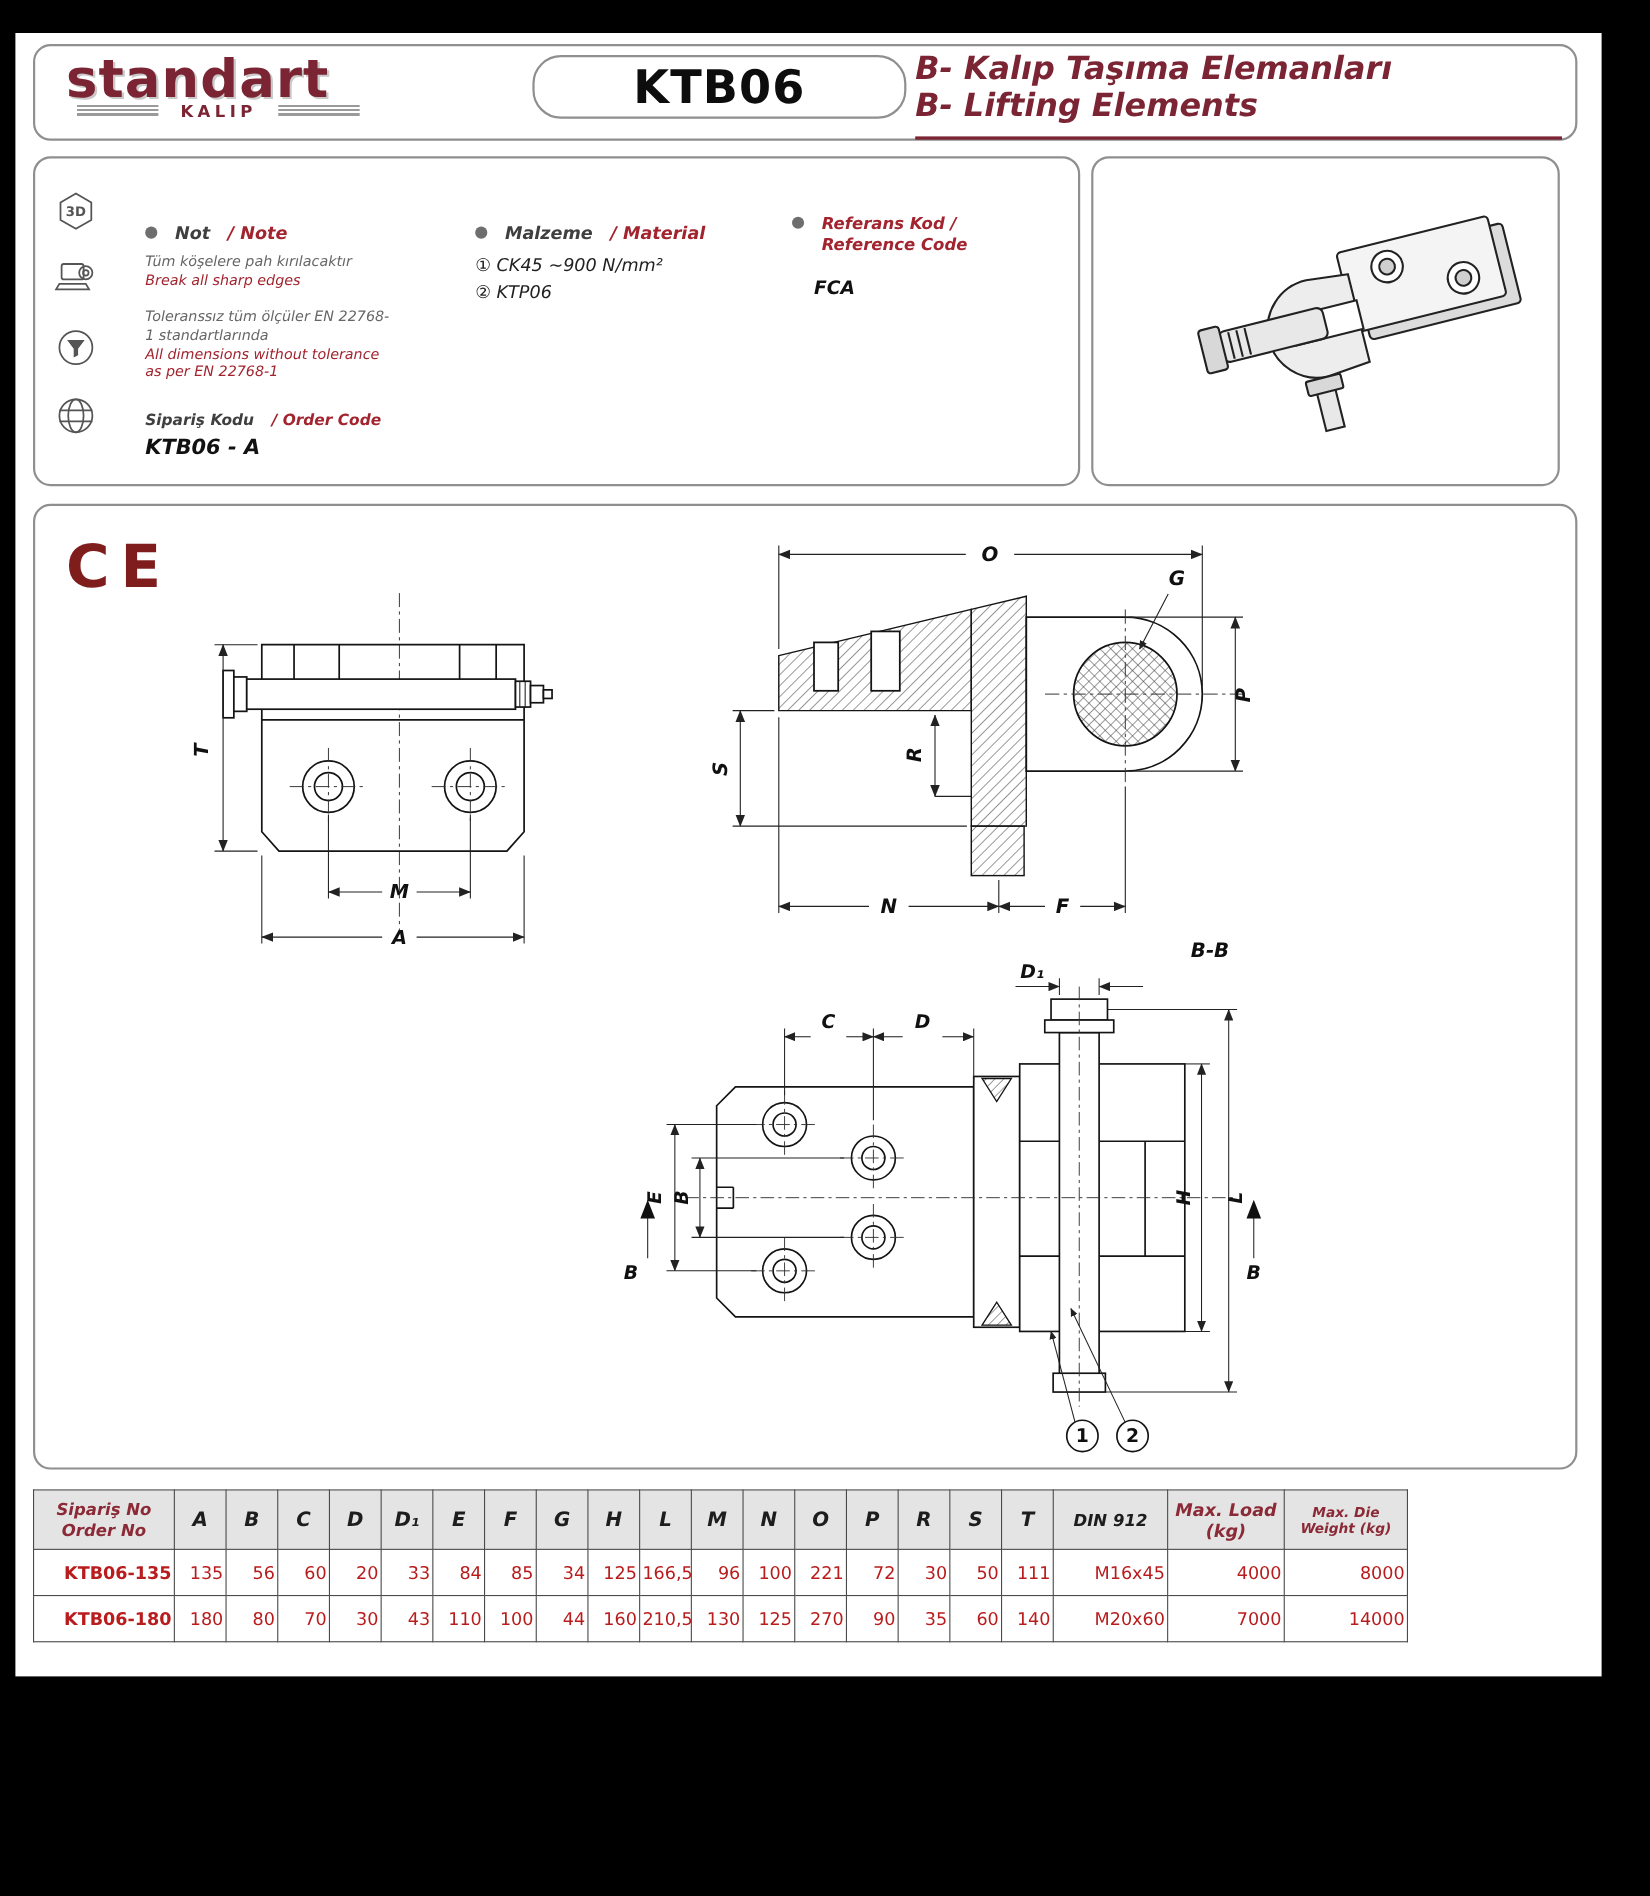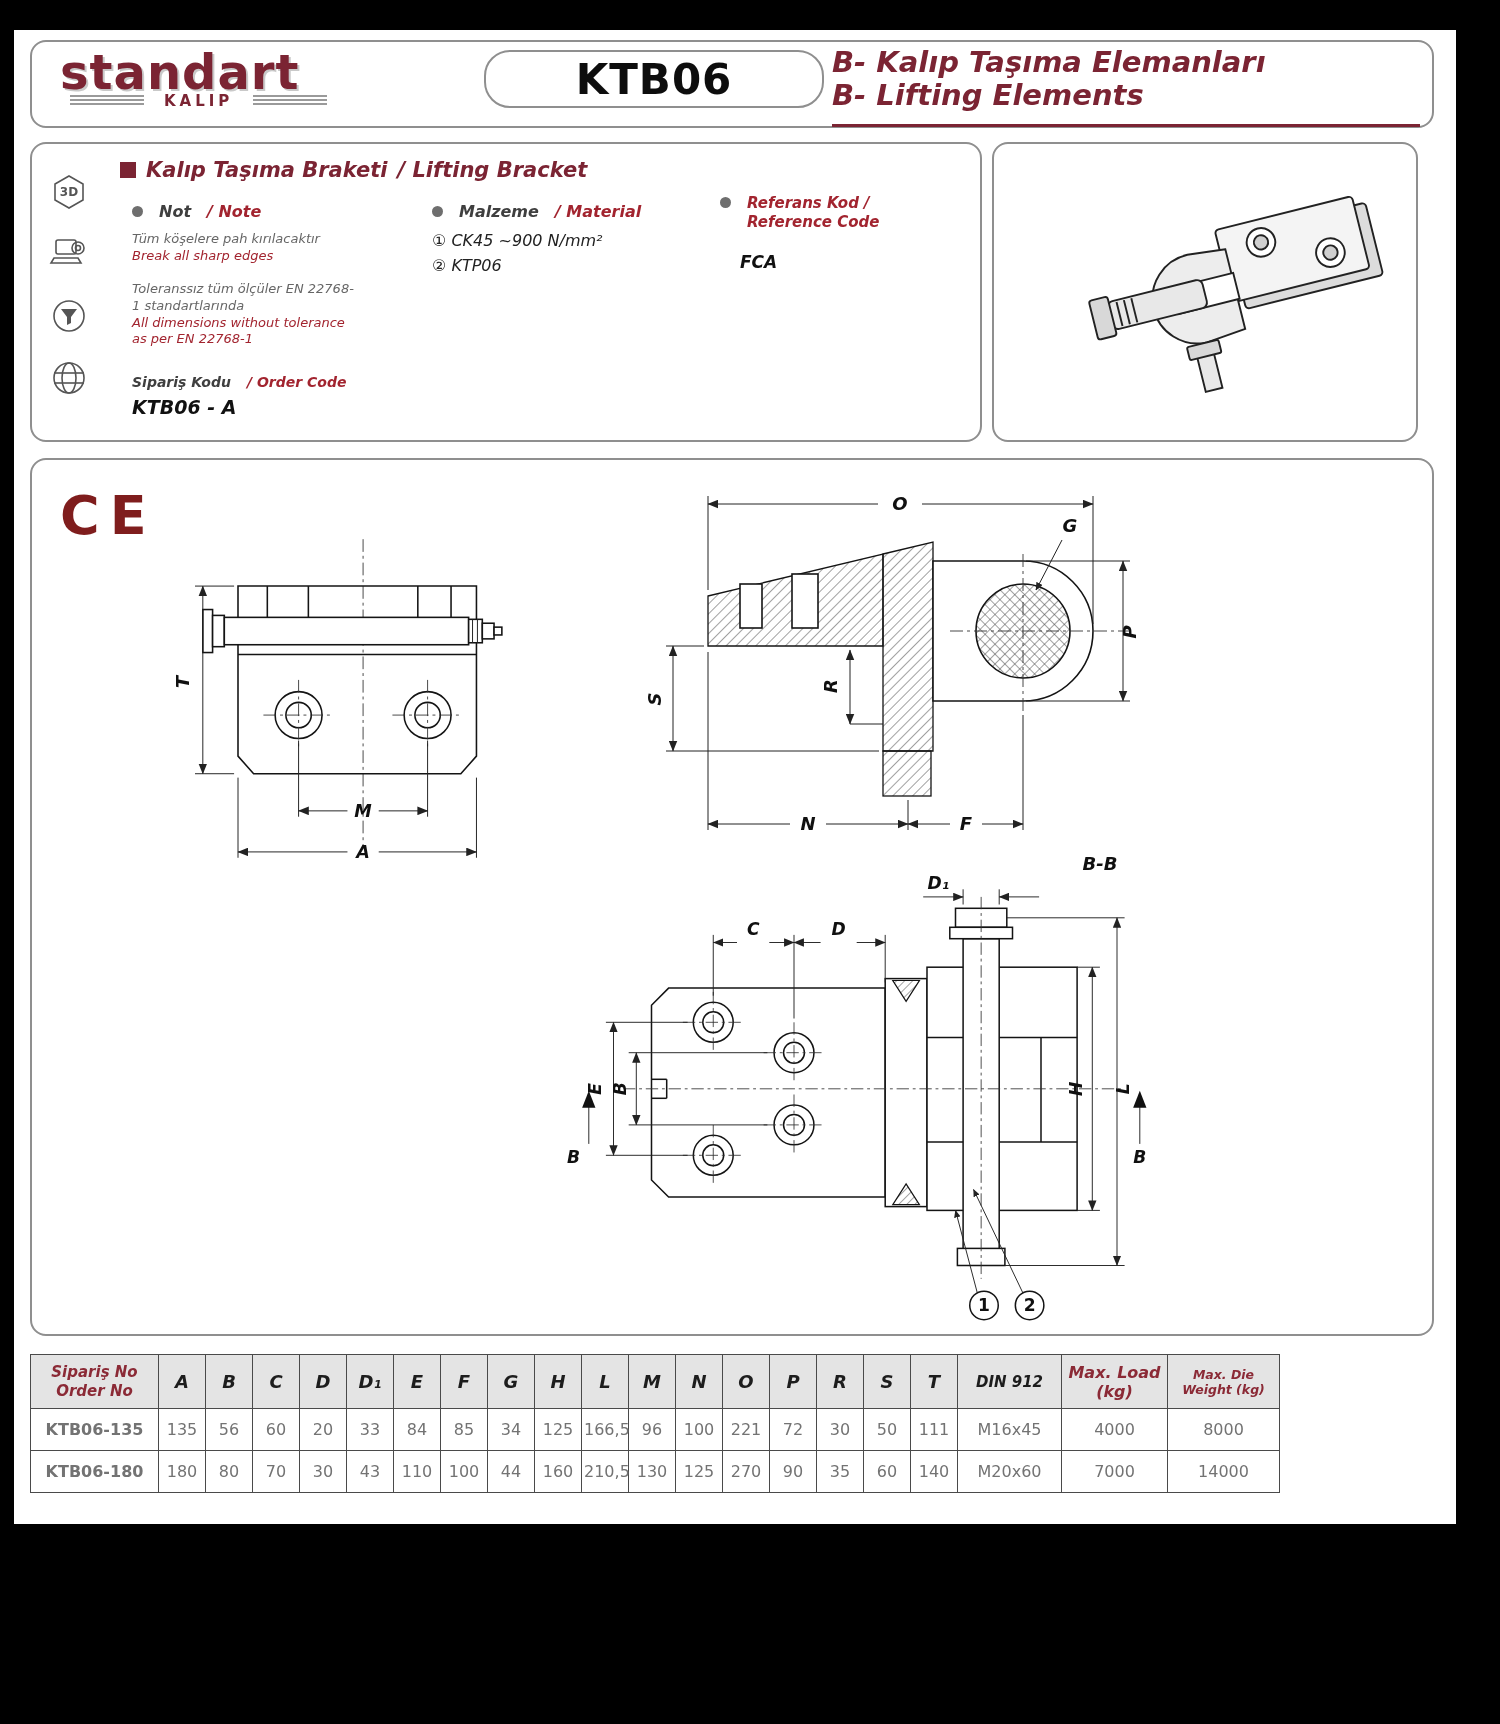--- a/index.html
+++ b/index.html
@@ -54,21 +54,21 @@
   svg .pf{fill:#fff;stroke:#141414;stroke-width:1.6}
   svg .ph{stroke:#141414;stroke-width:1.3}
   svg .d{fill:none;stroke:#222;stroke-width:1}
   svg .cl{fill:none;stroke:#333;stroke-width:0.9;stroke-dasharray:13 4 3 4}
   svg text{font-family:"DejaVu Sans","Liberation Sans",sans-serif;font-style:italic;font-weight:bold;font-size:18px;fill:#101010;text-anchor:middle}
 
   
   .spec-table{position:absolute;left:16px;top:1324px;width:1249px;border-collapse:collapse;table-layout:fixed;}
   .spec-table th,.spec-table td{border:1.5px solid #4a4a4a;text-align:center;vertical-align:middle;background:#fff;padding:0 2px;}
   .spec-table thead th{background:#e4e4e4;height:54px;}
-  .spec-table tbody td{height:42px;font-size:16px;color:#737373;}
+  .spec-table tbody td{height:42px;font-size:16px;color:#b91c1c;text-align:right;}
   .c0{width:128px}
   .col-letter{width:47px;font-size:18px;font-weight:800;font-style:italic;color:#1d1d1d;}
   .col-din{width:104px;font-size:15px;font-weight:800;font-style:italic;color:#1d1d1d;}
   .col-load{width:106px;font-size:16px;font-weight:800;font-style:italic;color:#8b2a36;}
   .col-wt{width:112px;font-size:12.5px;font-weight:800;font-style:italic;color:#8b2a36;}
   .th0-line{font-size:15px;font-weight:800;font-style:italic;color:#8b2a36;line-height:1.25;}
   .td0{font-weight:800;font-size:16px;}
 </style>
 </head>
 <body>
@@ -110,25 +110,20 @@
         <polygon points="12,13 28,13 22,21 22,27 18,29 18,21" fill="#555" stroke="none"></polygon>
       </svg>
       <svg width="40" height="40" viewBox="0 0 40 40">
         <circle cx="20" cy="20" r="15"></circle>
         <ellipse cx="20" cy="20" rx="7" ry="15"></ellipse>
         <line x1="5" y1="15" x2="35" y2="15"></line>
         <line x1="5" y1="25" x2="35" y2="25"></line>
       </svg>
     </div>
 
-    <div class="info-title">
-      <span class="sq"></span>
-      <span>Kalıp Taşıma Braketi</span>
-      <span>/ Lifting Bracket</span>
-    </div>
 
     <div class="col-note">
       <div class="lblrow">
         <span class="bullet"></span>
         <span class="lbl-tr">Not</span>
         <span class="lbl-en">/ Note</span>
       </div>
       <div class="note-grp">
         <div class="small-tr">Tüm köşelere pah kırılacaktır</div>
         <div class="small-en">Break all sharp edges</div>

